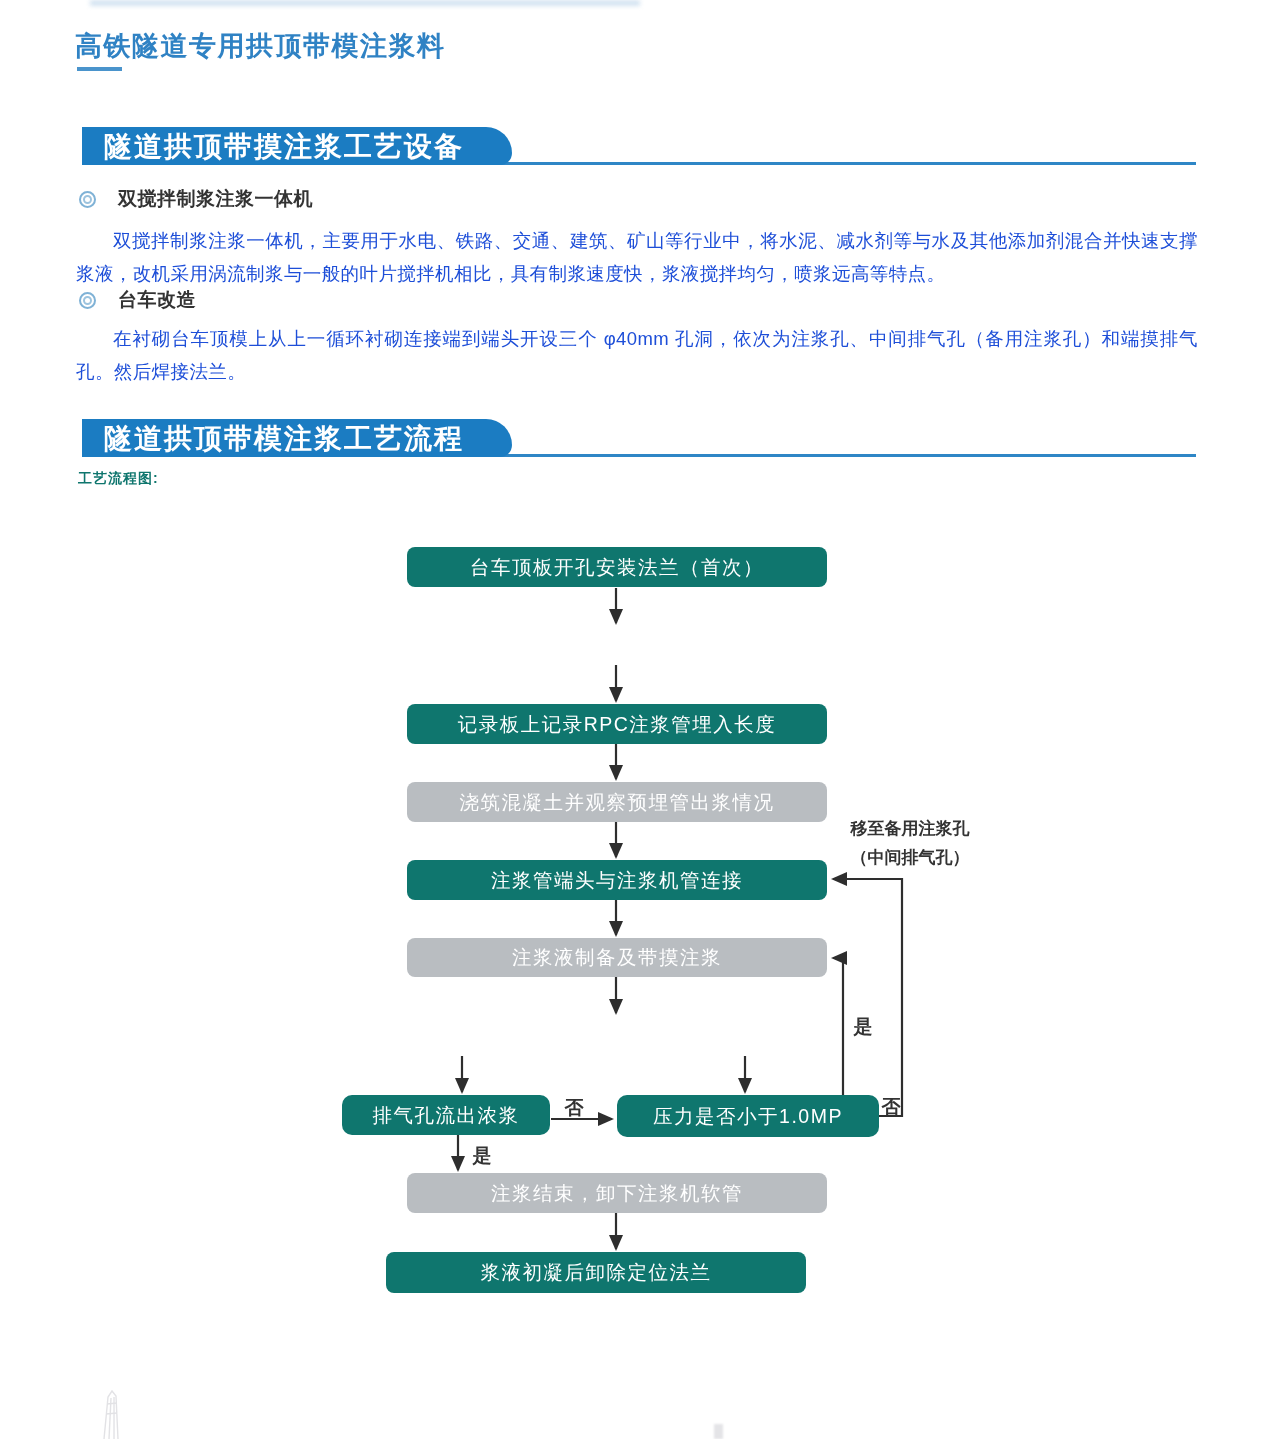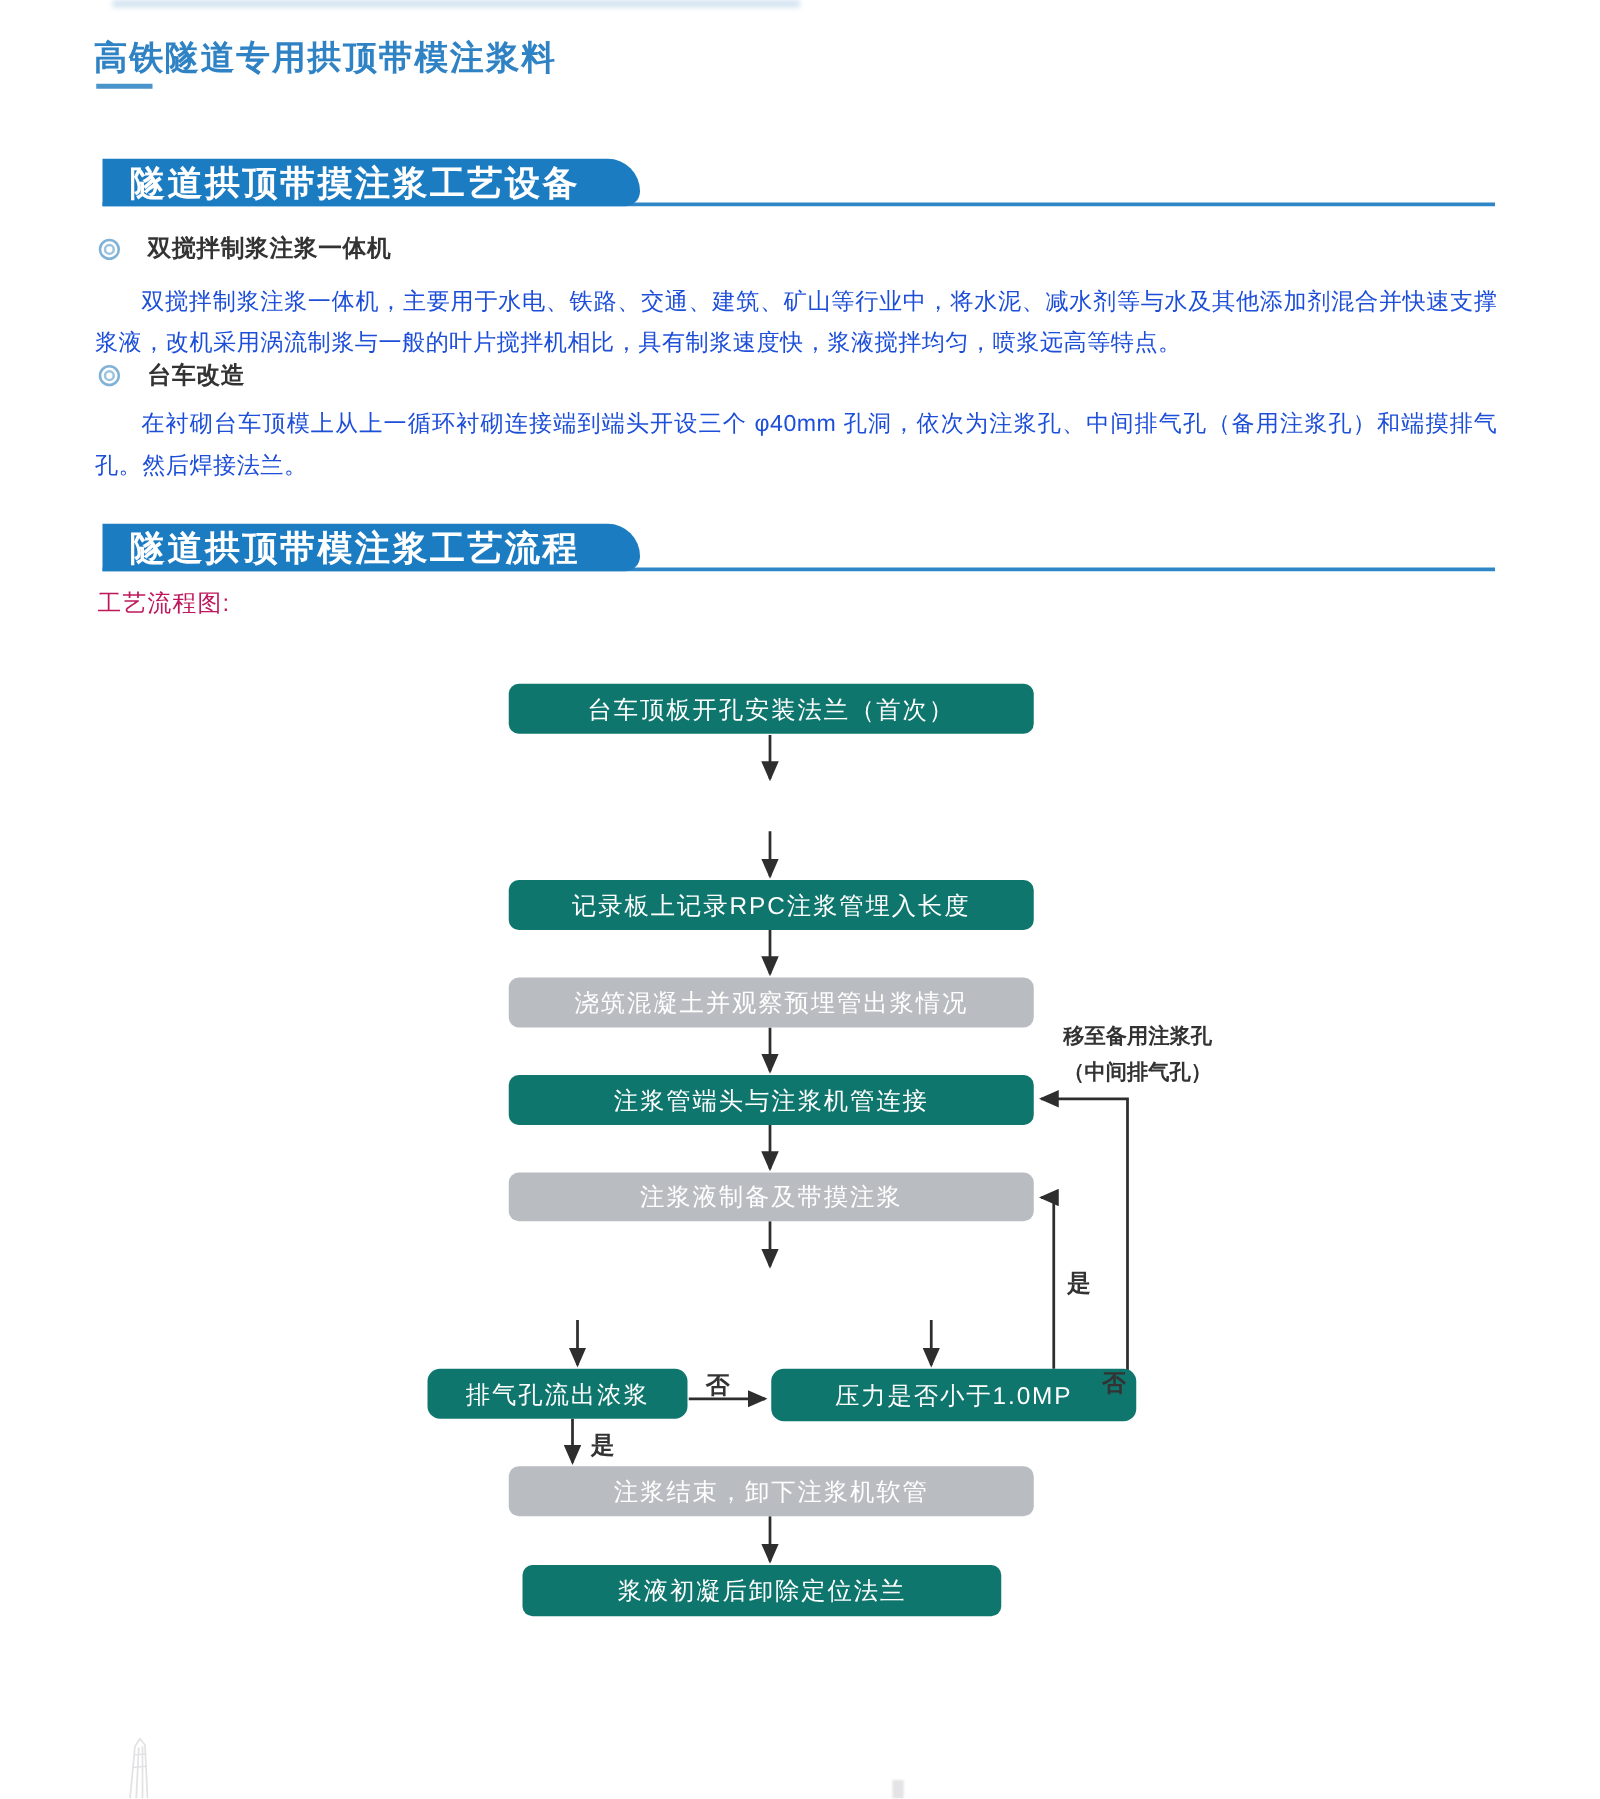--- a/index.html
+++ b/index.html
@@ -25,22 +25,22 @@
 
   .bullet-row { position:absolute; left:79px; display:flex; align-items:center; gap:22px; }
   .bullet-icon { width:13px; height:13px; border:2px solid #7fb2d6; border-radius:50%;
     display:flex; align-items:center; justify-content:center; flex:0 0 auto; }
   .bullet-icon-inner { width:5px; height:5px; border:2px solid #9cc3de; border-radius:50%; }
   .bullet-heading { font-size:19px; font-weight:bold; color:#333; letter-spacing:.5px; }
 
   .para { position:absolute; left:76px; width:1122px; font-size:18.5px; color:#1d4ed8;
     line-height:33.5px; text-indent:2em; text-align:justify; letter-spacing:.4px; }
 
-  .flow-caption { position:absolute; left:78px; top:470px; font-size:19px; font-weight:normal;
-    color:#be185d; letter-spacing:1px; }
+  .flow-caption { position:absolute; left:78px; top:470px; font-size:14px; font-weight:bold;
+    color:#0f766e; letter-spacing:1px; }
 
   .flow-svg { position:absolute; left:0; top:0; width:1280px; height:1439px; pointer-events:none; }
 
   .node { position:absolute; display:flex; align-items:center; justify-content:center;
     color:#ffffff; font-size:19.5px; letter-spacing:1.5px; border-radius:8px; white-space:nowrap; }
   .node-blue { background:#0f766e; }
   .node-gray { background:#b9bdc1; }
 
   .edge-label { position:absolute; font-size:19px; font-weight:bold; color:#333; text-align:center; }
   .move-label { position:absolute; left:830px; top:814px; width:160px; text-align:center;
@@ -106,23 +106,23 @@
       <path d="M873 1116 L902 1116 L902 879 L833 879" marker-end="url(#ah)"></path>
     </g>
   </svg>
 
   <div class="node node-blue" style="left:407px; top:547px; width:420px; height:40px;">台车顶板开孔安装法兰（首次）</div>
   <div class="node node-blue" style="left:407px; top:704px; width:420px; height:40px;">记录板上记录RPC注浆管埋入长度</div>
   <div class="node node-gray" style="left:407px; top:782px; width:420px; height:40px;">浇筑混凝土并观察预埋管出浆情况</div>
   <div class="node node-blue" style="left:407px; top:860px; width:420px; height:40px;">注浆管端头与注浆机管连接</div>
   <div class="node node-gray" style="left:407px; top:938px; width:420px; height:39px;">注浆液制备及带摸注浆</div>
   <div class="node node-blue" style="left:342px; top:1095px; width:208px; height:40px; border-radius:10px;">排气孔流出浓浆</div>
-  <div class="node node-blue" style="left:617px; top:1095px; width:292px; height:42px; border-radius:10px;">压力是否小于1.0MP</div>
+  <div class="node node-blue" style="left:617px; top:1095px; width:262px; height:42px; border-radius:10px;">压力是否小于1.0MP</div>
   <div class="node node-gray" style="left:407px; top:1173px; width:420px; height:40px;">注浆结束，卸下注浆机软管</div>
-  <div class="node node-blue" style="left:418px; top:1252px; width:383px; height:41px;">浆液初凝后卸除定位法兰</div>
+  <div class="node node-blue" style="left:386px; top:1252px; width:420px; height:41px;">浆液初凝后卸除定位法兰</div>
 
   <div class="edge-label" style="left:556px; top:1095px; width:36px;">否</div>
   <div class="edge-label" style="left:464px; top:1143px; width:36px;">是</div>
   <div class="edge-label" style="left:845px; top:1014px; width:36px;">是</div>
   <div class="edge-label" style="left:873px; top:1094px; width:36px;">否</div>
 
   <div class="move-label">
     <div>移至备用注浆孔</div>
     <div>（中间排气孔）</div>
   </div>

